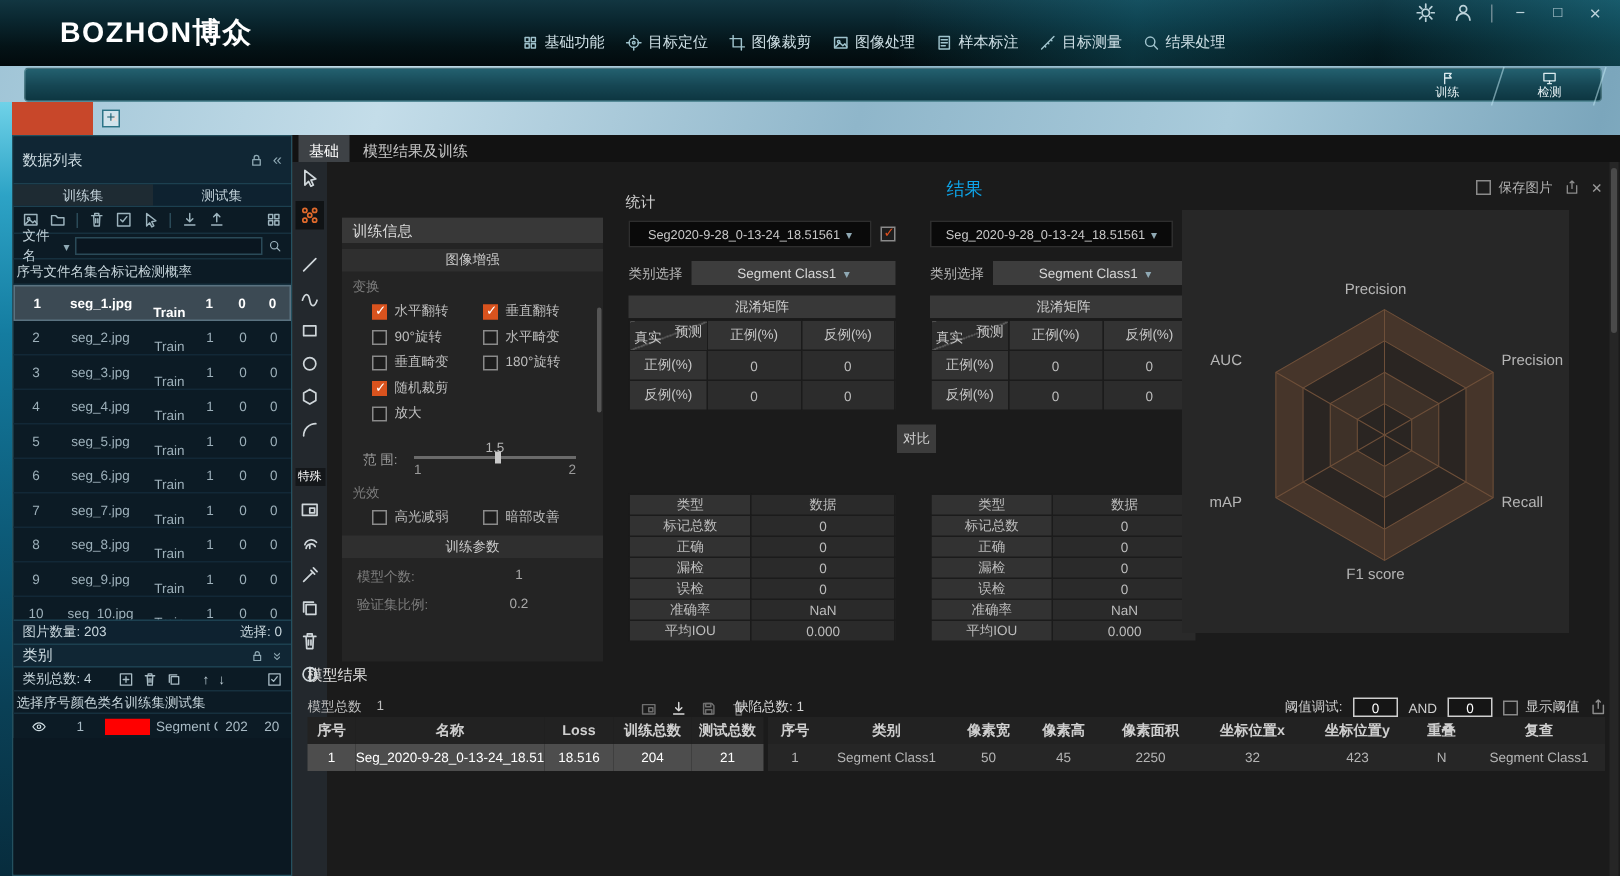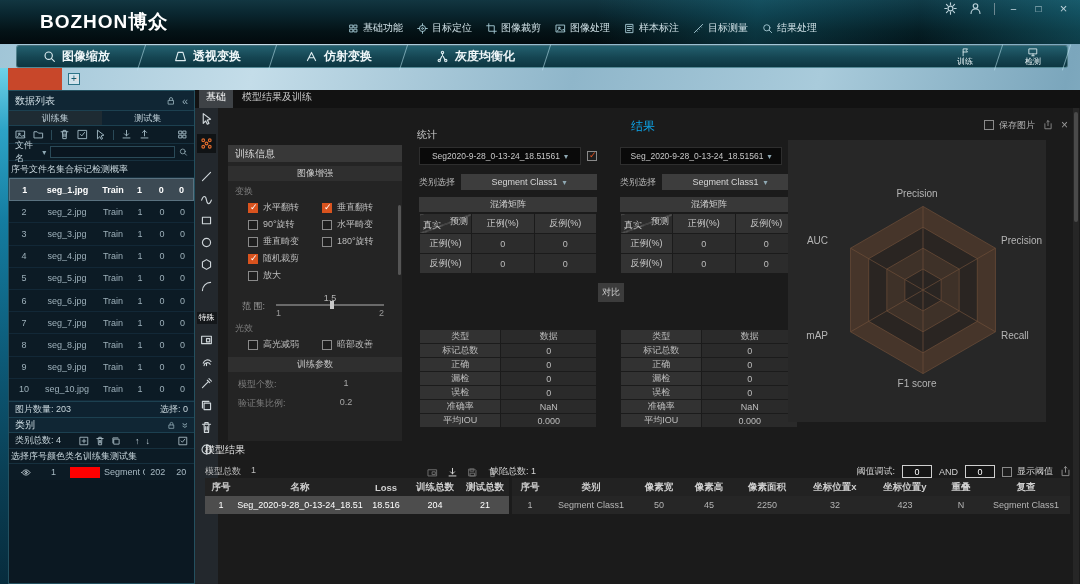--- a/index.html
+++ b/index.html
@@ -53,42 +53,42 @@
     color:#135a6e; font-size:10px; line-height:10px; text-align:center; background:rgba(255,255,255,.45); cursor:pointer; }
   .dt-add::before { content:"+"; }
 
   
   .bluestrip { position:absolute; left:0; top:68px; width:8px; height:516px;
     background:linear-gradient(180deg,#6fd2e8 0%,#2da3c6 12%,#147ca0 30%,#0d5c7a 55%,#0a4056 78%,#072c3d 100%); }
 
   
   .dpanel { position:absolute; left:8px; top:90px; width:187px; height:494px; background:#0c1b25;
     border:1px solid #24505f; color:#b9c8d1; font-size:9px; display:flex; flex-direction:column; }
-  .dp-head { height:20px; background:#102634; display:flex; align-items:center; padding:4px 6px; gap:6px;
+  .dp-head { height:32px; background:#102634; display:flex; align-items:center; padding:4px 6px; gap:6px;
     border-bottom:1px solid #1c4050; }
   .dp-title { font-size:10px; color:#cfdde3; flex:1; }
   .dp-head svg { width:10px; height:10px; color:#8fa9b4; cursor:pointer; }
   .glyph-collapse::before { content:"\00AB"; color:#8fa9b4; font-size:11px; cursor:pointer; }
   .dp-tabs { height:15px; display:flex; border-bottom:1px solid #1c4050; }
   .dp-tab { flex:1; display:flex; align-items:center; justify-content:center; font-size:9px;
     color:#c2d2da; background:#0e2230; cursor:pointer; }
   .dp-tab.active { background:#1e2b33; }
   .dp-icons { height:18px; display:flex; align-items:center; gap:7px; padding:0 6px; border-bottom:1px solid #16303e; }
   .dp-icons svg { width:11px; height:11px; color:#9db4be; cursor:pointer; }
   .dp-icons .sep { width:1px; height:10px; background:#2a4a58; }
   .dp-icons .right { margin-left:auto; }
   .dp-filter { height:17px; display:flex; align-items:center; gap:4px; padding:0 6px; border-bottom:1px solid #16303e; }
   .dd-label { color:#c2d2da; }
   .glyph-dd::before { content:"\25BE"; color:#8fa9b4; font-size:8px; }
   .dp-filter input { flex:1; height:12px; background:#0a1620; border:1px solid #2a4a58; color:#d0dde3; font-size:9px; padding:0 3px; }
   .dp-filter svg { width:10px; height:10px; color:#9db4be; }
   .fthead,.frow { display:flex; align-items:center; padding:0 2px; }
   .fthead { height:17px; color:#c8d6dc; border-bottom:1px solid #16303e; }
   .fthead span, .frow span { text-align:center; overflow:hidden; white-space:nowrap; }
-  .fc1{width:26px;} .fc2{width:60px;} .fc3{width:32px;} .fc4{width:22px;} .fc5{width:22px;} .fc6{width:19px;}
+  .fc1{width:26px;} .fc2{width:60px;} .fc3{width:32px;margin-top:12px;} .fc4{width:22px;} .fc5{width:22px;} .fc6{width:19px;}
   .frows { height:223px; display:flex; flex-direction:column; }
   .frow { flex:1; color:#9db0ba; border-bottom:1px solid #122837; cursor:pointer; }
   .frow.selected { background:#3c4a54; color:#fff; border:1px solid #5a7280; font-weight:bold; }
   .dp-totals { height:16px; display:flex; align-items:center; padding:0 6px; color:#c8d6dc; border-top:1px solid #1c4050; background:#0e2230; }
   .dp-totals .sp { margin-left:auto; }
   .cls-head { height:16px; display:flex; align-items:center; gap:6px; padding:0 6px; background:#102634; border-top:1px solid #1c4050; border-bottom:1px solid #1c4050; }
   .cls-head svg { width:9px; height:9px; color:#8fa9b4; }
   .cls-title { flex:1; font-size:10px; color:#cfdde3; }
   .glyph-chev::before { content:"\00AB"; display:inline-block; transform:rotate(-90deg); color:#8fa9b4; font-size:10px; }
   .cls-tools { height:16px; display:flex; align-items:center; gap:6px; padding:0 6px; border-bottom:1px solid #16303e; }
@@ -101,21 +101,21 @@
   .cls-cols span,.cls-row span { text-align:center; overflow:hidden; white-space:nowrap; }
   .kc1{width:30px;} .kc2{width:27px;} .kc3{width:38px;} .kc4{width:42px;} .kc5{width:26px;} .kc6{width:22px;}
   .cls-row { height:16px; color:#a8bac4; cursor:pointer; }
   .cls-row svg { width:10px; height:7px; color:#cfdde3; margin:0 auto; }
   .swatch { display:block; width:30px; height:11px; margin:0 auto; }
   .dp-fill { flex:1; background:#0b1822; }
 
   
   .main { position:absolute; left:195px; top:90px; width:885px; height:494px; background:#1b1b1b; }
   .mtabs { position:absolute; left:0; top:0; width:100%; height:18px; background:#121212; display:flex; gap:2px; padding-left:4px; }
-  .mtab { display:flex; align-items:flex-start; padding:0 7px; font-size:10px; color:#c9c9c9; cursor:pointer; }
+  .mtab { display:flex; align-items:flex-end; padding:0 7px; font-size:10px; color:#c9c9c9; cursor:pointer; }
   .mtab.active { background:#3e4246; color:#fff; }
   .toolcol { position:absolute; left:0; top:18px; width:23px; height:476px; background:#23282d;
     display:flex; flex-direction:column; align-items:center; padding-top:4px; gap:9px; }
   .toolcol svg { width:13px; height:13px; color:#cfd6da; cursor:pointer; flex:none; }
   .tool-active { background:#101315; padding:3px; width:19px!important; height:19px!important; color:#e06a2c!important; }
   .tool-label { font-size:8px; color:#fff; background:#14171a; padding:2px 2px; line-height:1; }
   .mscroll { position:absolute; right:1px; top:18px; width:6px; height:476px; background:#262626; }
   .mscroll .thumb { position:absolute; left:1px; top:4px; width:4px; height:110px; background:#4a4a4a; border-radius:2px; }
 
   .result-title { position:absolute; left:23px; top:28px; width:850px; text-align:center; color:#0ea5e9; font-size:12px; }
@@ -401,47 +401,20 @@
           <use href="#i-user"></use>
         </svg>
       <span class="wc-sep"></span>
       <span class="wc wc-min"></span>
       <span class="wc wc-max"></span>
       <span class="wc wc-close"></span>
     </div>
   </div>
 
   <div class="ribbon">
-    <div style="display:flex">
-
-    <div class="rtool">
-        <svg class="ic">
-            <use href="#i-search"></use>
-          </svg>
-        <span>图像缩放</span>
-      </div>
-        <div class="rtool">
-        <svg class="ic">
-            <use href="#i-persp"></use>
-          </svg>
-        <span>透视变换</span>
-      </div>
-        <div class="rtool">
-        <svg class="ic">
-            <use href="#i-affine"></use>
-          </svg>
-        <span>仿射变换</span>
-      </div>
-        <div class="rtool">
-        <svg class="ic">
-            <use href="#i-equalize"></use>
-          </svg>
-        <span>灰度均衡化</span>
-      </div>
-      </div>
     <div class="ractions">
 
     <div class="raction">
         <svg class="ic">
             <use href="#i-flag"></use>
           </svg>
         <span>训练</span>
       </div>
         <div class="raction">
         <svg class="ic">

